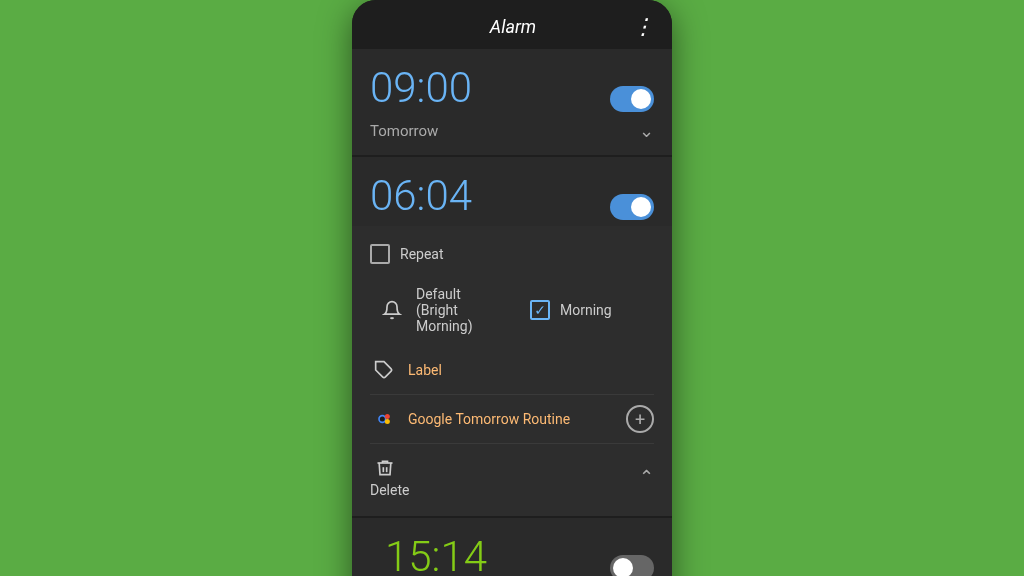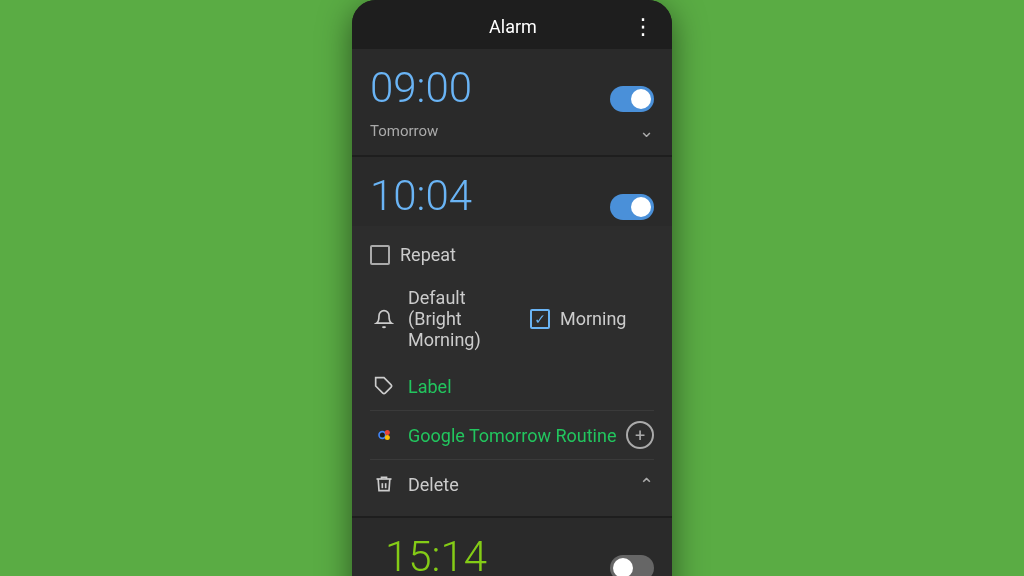--- a/index.html
+++ b/index.html
@@ -19,20 +19,21 @@
       position: relative;
       box-shadow: 0 8px 32px rgba(0,0,0,0.5);
       min-height: 576px;
     }
     .top-bar {
       display: flex;
       justify-content: space-between;
       align-items: center;
       padding: 14px 18px 10px;
       background: #1e1e1e;
+      font-style: italic;
     }
     .top-bar-title {
       color: #ffffff;
       font-size: 18px;
       font-weight: 400;
       flex: 1;
       text-align: center;
     }
     .top-bar-menu {
       color: #ffffff;
@@ -114,21 +115,21 @@
     }
     .detail-row {
       display: flex;
       align-items: center;
       padding: 10px 18px;
       cursor: pointer;
     }
     .detail-row-split {
       display: flex;
       align-items: center;
-      padding: 4px 0;
+      padding: 4px 8px;
     }
     .detail-half {
       display: flex;
       align-items: center;
       flex: 1;
       padding: 8px 18px;
       cursor: pointer;
     }
     .detail-icon {
       width: 28px;
@@ -136,24 +137,24 @@
       display: flex;
       align-items: center;
       justify-content: center;
       margin-right: 10px;
       color: #cccccc;
       font-size: 18px;
       flex-shrink: 0;
     }
     .detail-text {
       color: #cccccc;
-      font-size: 18px;
+      font-size: 14px;
     }
     .detail-text.placeholder {
-      color: #22c55e;
+      color: #fdba74;
     }
     .detail-check {
       width: 20px;
       height: 20px;
       border: 2px solid #aaaaaa;
       border-radius: 2px;
       display: flex;
       align-items: center;
       justify-content: center;
       margin-right: 10px;
@@ -184,20 +185,21 @@
     .delete-row {
       display: flex;
       align-items: center;
       justify-content: space-between;
       padding: 10px 18px;
       cursor: pointer;
     }
     .delete-left {
       display: flex;
       align-items: center;
+      flex-direction: column;
     }
     .divider {
       height: 1px;
       background: #3a3a3a;
       margin: 0 18px;
     }
     
     .icon-svg {
       width: 20px;
       height: 20px;
@@ -222,21 +224,21 @@
         <div class="toggle on"></div>
       </div>
       <div class="alarm-subtitle-row">
         <span class="alarm-subtitle">Tomorrow</span>
         <span class="chevron-icon">⌄</span>
       </div>
     </div>
 
     <div class="alarm-item">
       <div class="alarm-row">
-        <span class="alarm-time">10:04</span>
+        <span class="alarm-time">06:04</span>
         <div class="toggle on"></div>
       </div>
 
       <div class="alarm-details">
 
         <div class="detail-row">
           <div class="detail-check unchecked"></div>
           <span class="detail-text">Repeat</span>
         </div>
 

